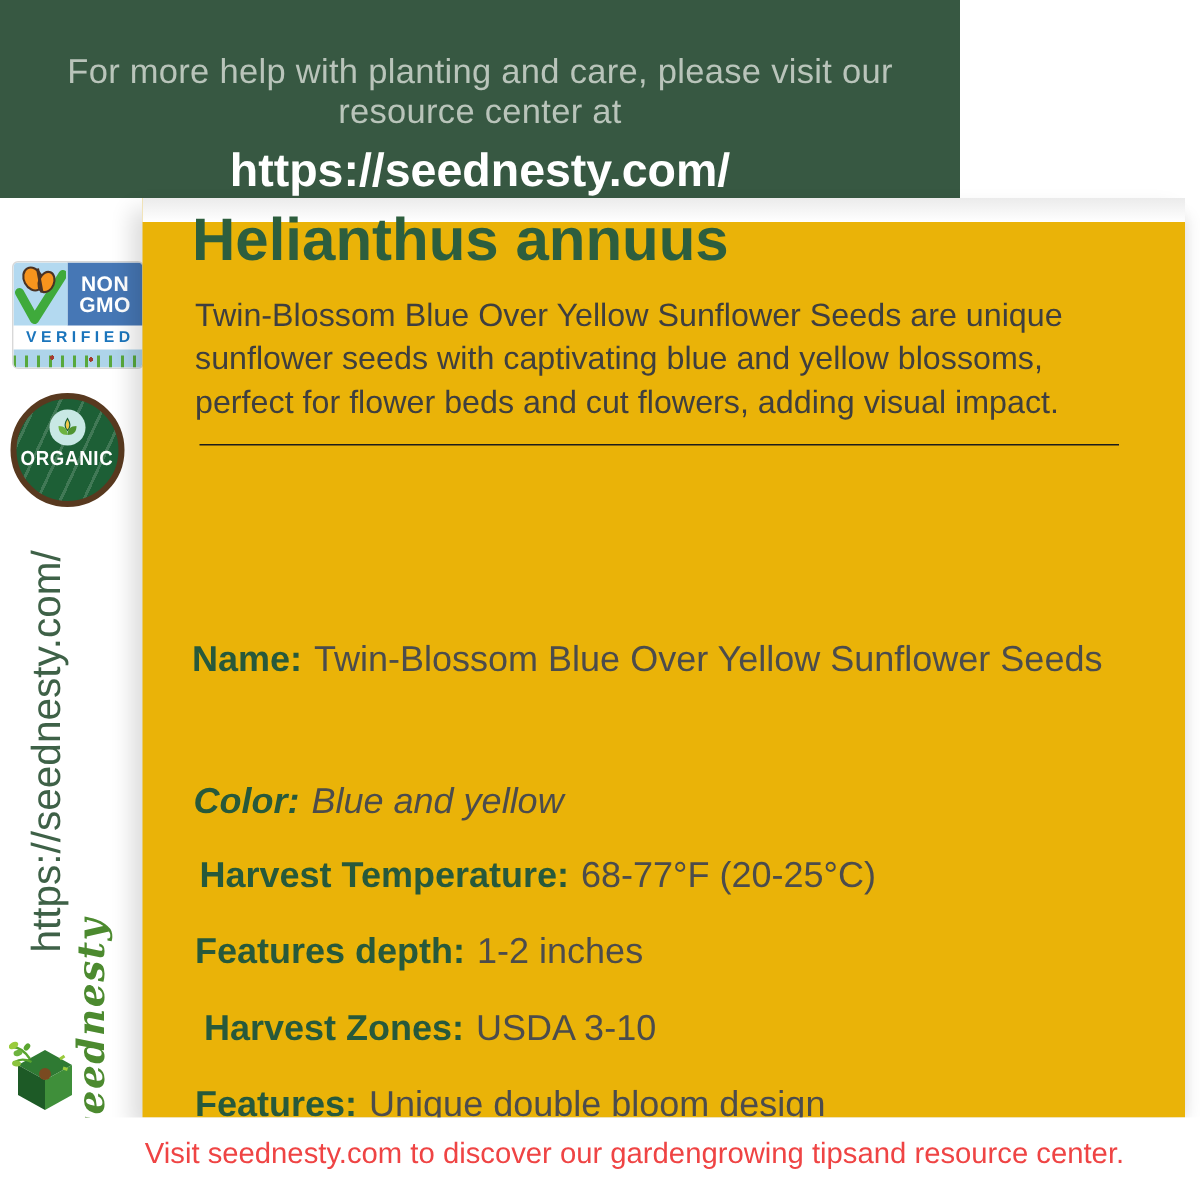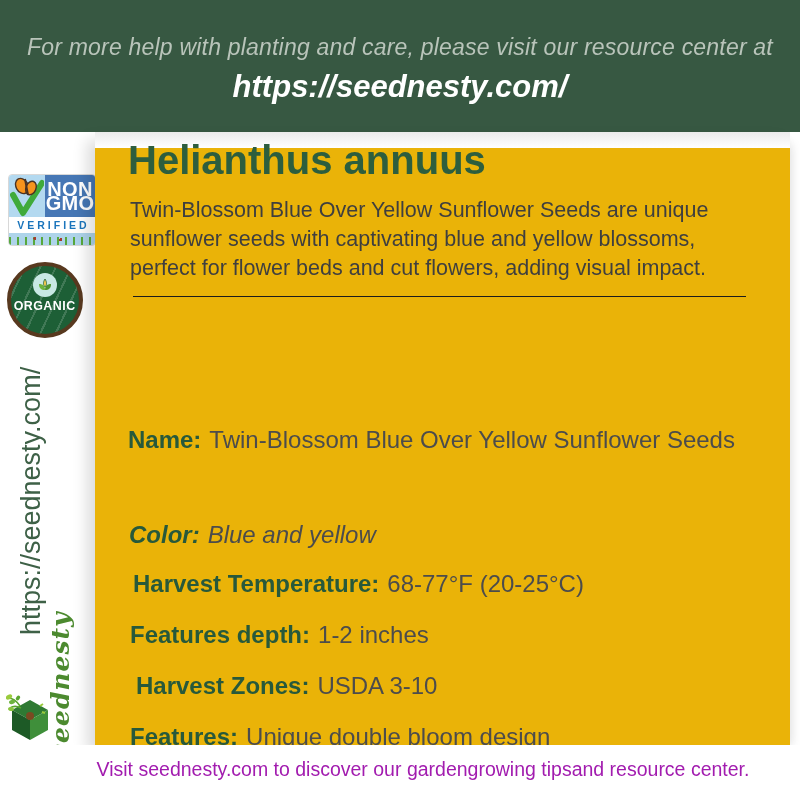--- a/index.html
+++ b/index.html
@@ -5,22 +5,22 @@
   * { margin:0; padding:0; box-sizing:border-box; }
   html,body { background:#ffffff; }
   .page {
     position:relative; width:800px; height:800px; margin:0 auto;
     background:#ffffff; overflow:hidden;
     font-family:"Liberation Sans", sans-serif;
   }
 
   
   .banner {
-    position:absolute; left:0; top:0; width:800px; height:132px;
-    background:#375842; text-align:center;font-style:italic;
+    position:absolute; left:0; top:0; width:640px; height:132px;
+    background:#375842; text-align:center;
   }
   .banner-line1 {
     padding-top:34px; font-size:23px; color:#b9c4ba; letter-spacing:0.2px;
   }
   .banner-url {
     margin-top:8px; font-size:31px; font-weight:bold; color:#ffffff;
   }
 
   
   .card {
@@ -51,21 +51,21 @@
   
   .nongmo-badge {
     position:absolute; left:8px; top:174px; width:88px;
     border-radius:4px; overflow:hidden; border:1px solid #d8d8d8;
   }
   .ng-top { display:flex; height:42px; }
   .ng-sky { width:36px; background:#b3d9f0; position:relative; }
   .ng-sky svg { position:absolute; left:1px; top:2px; }
   .ng-blue {
     flex:1; background:#4677b5; color:#ffffff; font-weight:bold;
-    font-size:20px; line-height:14.5px; display:flex; flex-direction:column;
+    font-size:14px; line-height:14.5px; display:flex; flex-direction:column;
     align-items:center; justify-content:center; letter-spacing:0.3px;
   }
   .ng-verified {
     height:16px; background:#ffffff; color:#1b75bc; font-weight:bold;
     font-size:10.5px; letter-spacing:3px; text-align:center; line-height:16px;
     padding-left:3px;
   }
   .ng-grass {
     height:12px; background:#aed4ea;
     background-image:
@@ -104,21 +104,21 @@
     position:absolute; left:42px; top:0px; height:108px;
     writing-mode:vertical-rl; transform:rotate(180deg);
     font-family:"DejaVu Serif", serif; font-style:italic; font-weight:bold;
     font-size:25px; color:#4c8a2f; text-align:center; letter-spacing:1px;
   }
 
   
   .footer-note {
     position:absolute; left:0; top:745px; width:800px; height:55px;
     text-align:center; padding-top:13px; padding-left:46px;
-    font-size:19.5px; color:#a21caf; background:#ffffff;
+    font-size:19.5px; color:#ef4444; background:#ffffff;
   }
 </style>
 </head>
 <body>
 
 <div class="page">
 
   <header class="banner">
     <p class="banner-line1">For more help with planting and care, please visit our resource center at</p>
     <p class="banner-url">https://seednesty.com/</p>

